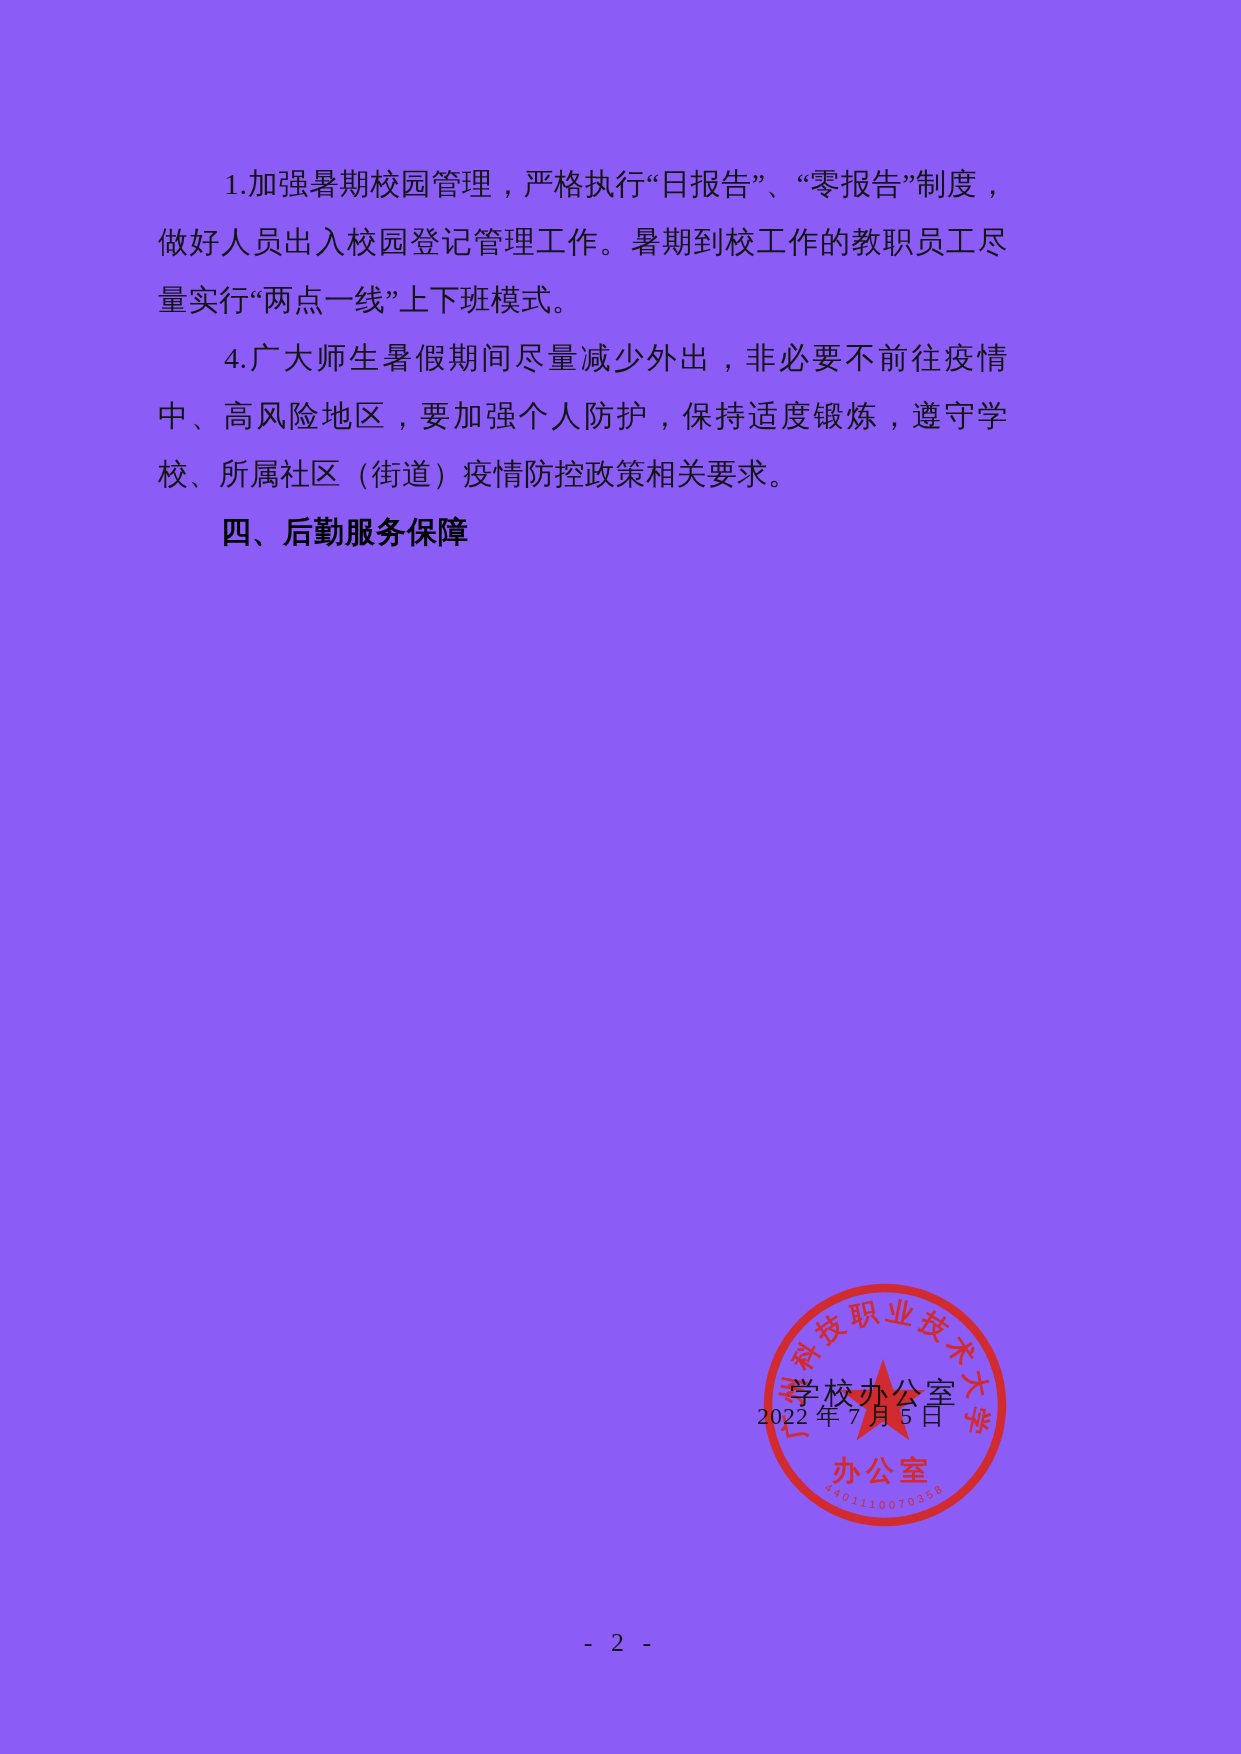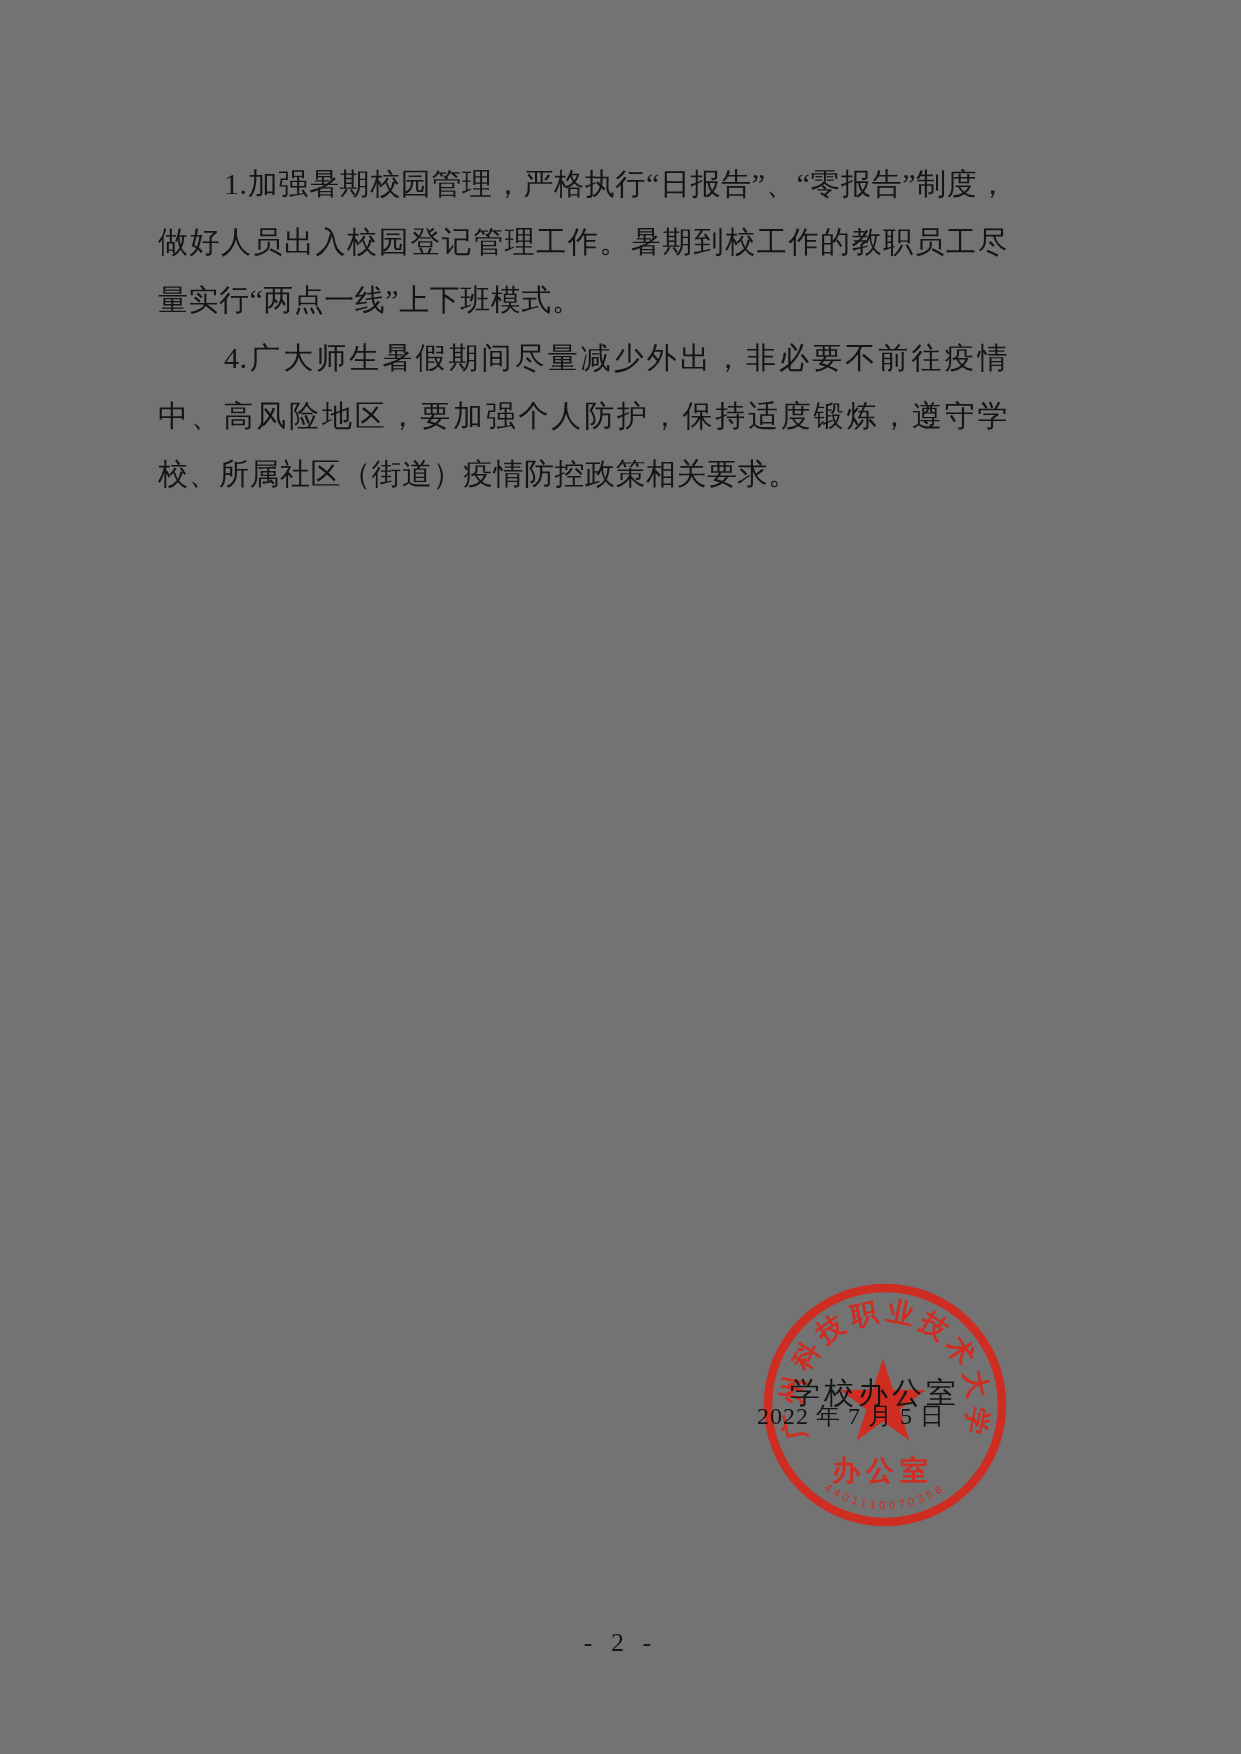--- a/index.html
+++ b/index.html
@@ -10,21 +10,21 @@
   body{
     width:1241px;height:1754px;
     background:#ffffff;
     font-family:"Liberation Serif", serif;
     color:var(--ink);
     position:relative;
     overflow:hidden;
   }
   .page{
     position:absolute;inset:0;
-    background:#737373;
+    background:#8b5cf6;
   }
   .doc{
     position:absolute;
     left:158px;top:155px;width:850px;
   }
   .para{
     margin:0;
     font-size:30px;
     line-height:58px;
     letter-spacing:0.5px;
@@ -106,20 +106,21 @@
   }
 </style>
 </head>
 <body>
 
 <div class="page">
 
   <main class="doc">
     <p class="para">1.加强暑期校园管理，严格执行“日报告”、“零报告”制度，做好人员出入校园登记管理工作。暑期到校工作的教职员工尽量实行“两点一线”上下班模式。</p>
     <p class="para">4.广大师生暑假期间尽量减少外出，非必要不前往疫情中、高风险地区，要加强个人防护，保持适度锻炼，遵守学校、所属社区（街道）疫情防控政策相关要求。</p>
+    <p class="heading">四、后勤服务保障</p>
   </main>
 
   <div class="sig-office">学校办公室</div>
   <div class="sig-date">2022 年 7 月 5 日</div>
 
   <svg class="seal" viewBox="0 0 250 250" xmlns="http://www.w3.org/2000/svg" aria-hidden="true">
     <circle class="ring" cx="125" cy="125" r="117"></circle>
     <polygon class="star" points="123,79 133.3,109.8 165.8,110.1 139.6,129.4 149.5,160.4 123,141.5 96.5,160.4 106.4,129.4 80.2,110.1 112.7,109.8"></polygon>
     <path id="sealArcTop" d="M 52.3 167 A 84 84 0 1 1 197.7 167" fill="none"></path>
     <path id="sealArcBottom" d="M 35 177 A 104 104 0 0 0 215 177" fill="none"></path>

